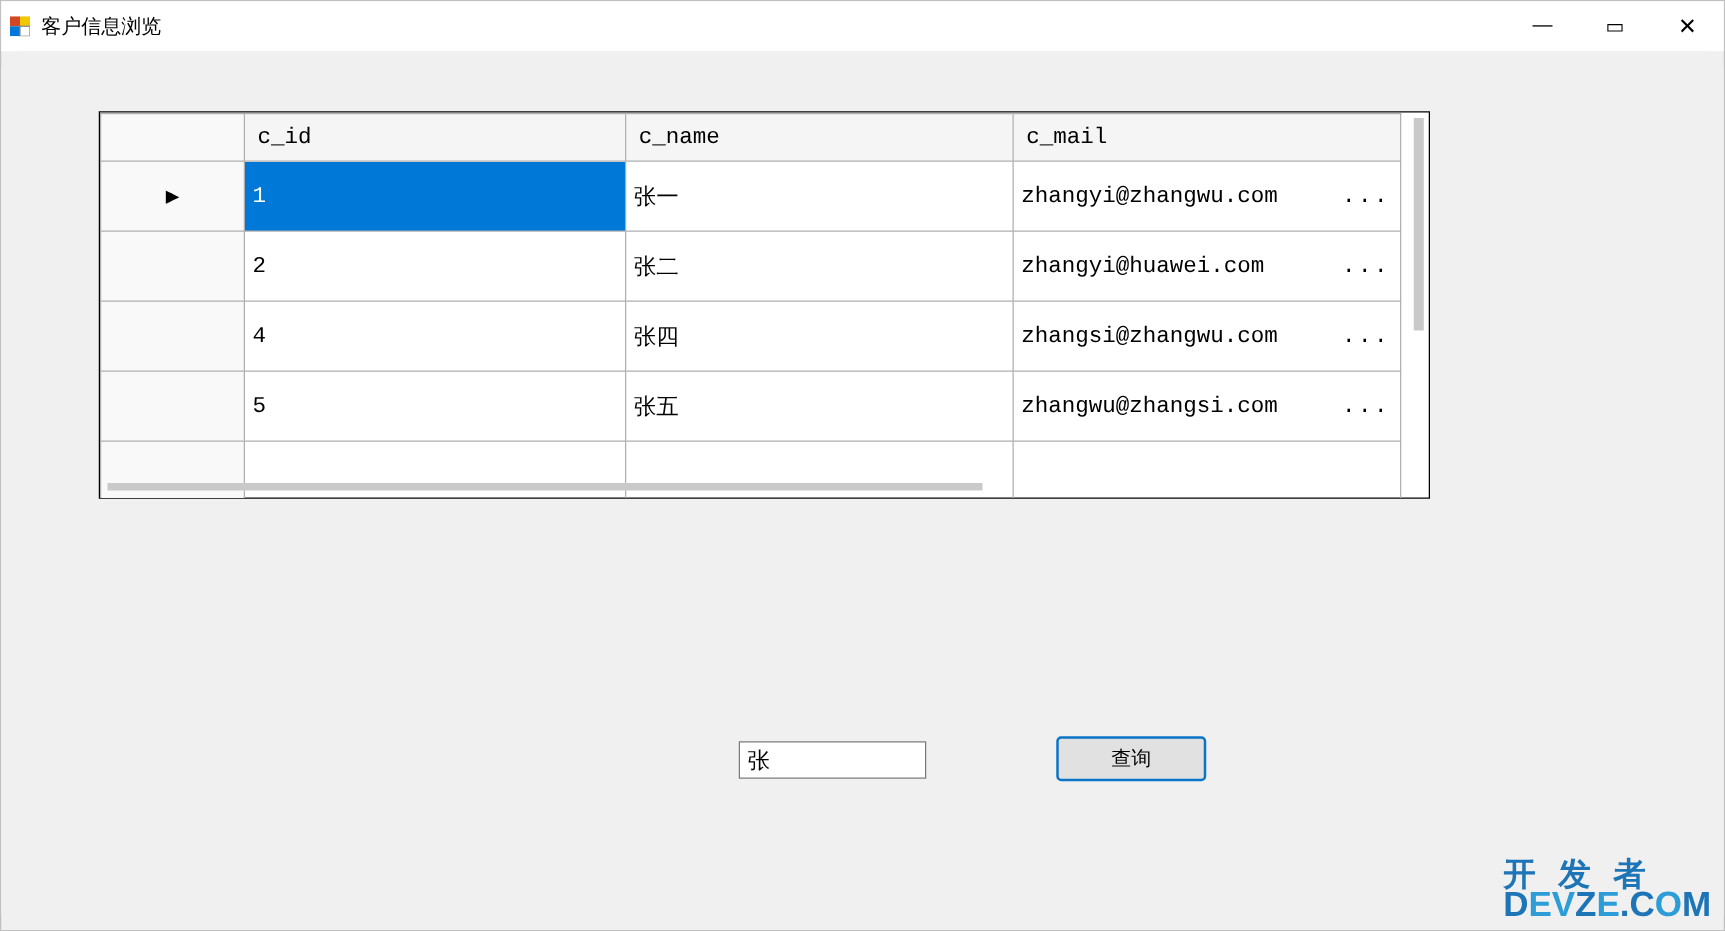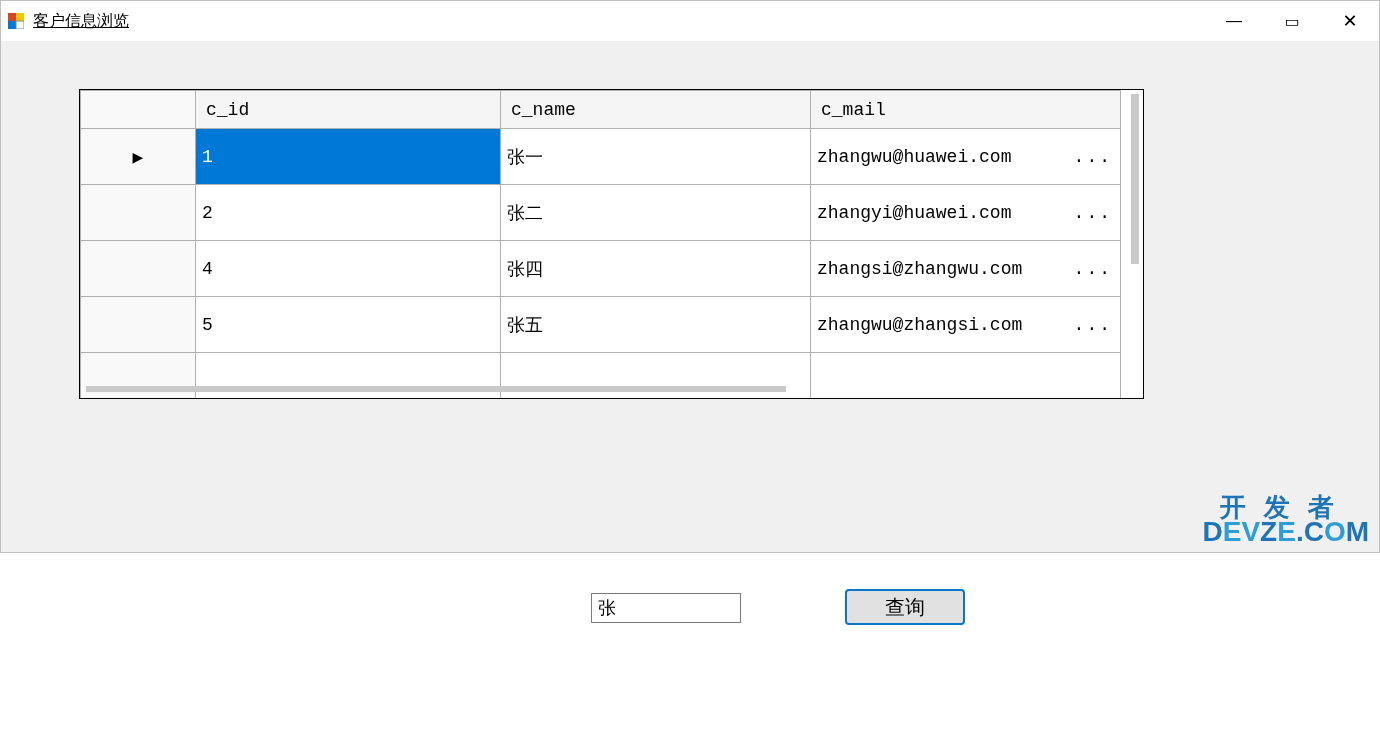--- a/index.html
+++ b/index.html
@@ -1,17 +1,17 @@
 <!DOCTYPE html>
 <html><head>
 <meta charset="utf-8">
 <style>
   * { box-sizing: border-box; }
   html, body { margin:0; padding:0; width:1380px; height:745px; font-family:"Microsoft YaHei","SimSun",sans-serif; background:#fff; overflow:hidden; }
-  .window { width:1380px; height:553px; background:#f0f0f0; display:flex; flex-direction:column; border:1px solid #c0c0c0;text-decoration:underline; }
+  .window { width:1380px; height:745px; background:#f0f0f0; display:flex; flex-direction:column; border:1px solid #c0c0c0; }
   .titlebar { height:40px; background:#ffffff; display:flex; align-items:center; padding:0 6px 0 6px; position:relative; }
   .titlebar .icon { width:18px; height:18px; margin-right:8px; display:flex; align-items:center; justify-content:center; }
   .titlebar .title { font-size:16px; color:#000; }
   .titlebar .controls { position:absolute; right:0; top:0; height:40px; display:flex; }
   .titlebar .controls .ctl { width:58px; height:40px; display:flex; align-items:center; justify-content:center; font-size:16px; font-family:"Segoe UI Symbol",Arial,sans-serif; color:#000; cursor:default; }
   .titlebar .controls .ctl.close { font-size:18px; }
   .client { flex:1; background:#f0f0f0; position:relative;border-radius:15px; }
   .gridwrap { position:absolute; left:78px; top:48px; width:1065px; height:310px; background:#ffffff; border:1px solid #000; padding:0; }
   .gridscroll { width:100%; height:100%; overflow:auto; position:relative; }
   table.grid { border-collapse:collapse; width:1040px; table-layout:fixed; }
@@ -21,22 +21,22 @@
   table.grid col.c-id { width:305px; }
   table.grid col.c-name { width:310px; }
   table.grid col.c-mail { width:310px; }
   table.grid td.selected { background:#0078d7; color:#ffffff; }
   table.grid td.ellips { position:relative; padding-right:40px; }
   table.grid td.ellips .ell { position:absolute; right:8px; top:50%; transform:translateY(-50%); font-family:"Courier New",monospace; letter-spacing:2px; color:#000; }
   .rowptr { display:inline-block; }
   .vscroll-ghost { position:absolute; right:4px; top:4px; width:8px; height:170px; background:#c9c9c9; border-radius:0; }
   .hscroll-ghost { position:absolute; left:6px; bottom:6px; width:700px; height:6px; background:#c9c9c9; }
   .searchbox { position:absolute; left:590px; top:552px; width:150px; height:30px; border:1px solid #7a7a7a; background:#ffffff; font-size:18px; padding:2px 6px; font-family:"Microsoft YaHei","SimSun",sans-serif; }
-  .querybtn { position:absolute; left:844px; top:548px; width:120px; height:36px; background:#e1e1e1; border:2px solid #0a74c7; border-radius:4px; font-size:20px; font-family:"Microsoft YaHei","SimSun",sans-serif; color:#000; display:flex; align-items:center; justify-content:center; cursor:default; }
-  .watermark { position:absolute; right:10px; bottom:6px; text-align:center; font-family:"SimHei","Microsoft YaHei",sans-serif; color:#1d74b6; line-height:1; }
+  .querybtn { position:absolute; left:844px; top:548px; width:120px; height:36px; background:#e1e1e1; border:2px solid #0a74c7; border-radius:4px; font-size:16px; font-family:"Microsoft YaHei","SimSun",sans-serif; color:#000; display:flex; align-items:center; justify-content:center; cursor:default; }
+  .watermark { position:absolute; right:10px; bottom:6px; text-align:left; font-family:"SimHei","Microsoft YaHei",sans-serif; color:#1d74b6; line-height:1; }
   .watermark .l1 { font-size:26px; letter-spacing:18px; font-weight:bold; }
   .watermark .l2 { font-size:28px; font-weight:bold; letter-spacing:0; margin-top:-2px; }
   .watermark .l2 .alt { color:#2d9dd8; }
 </style>
 </head>
 <body>
 
 <div class="window">
   <div class="titlebar">
     <span class="icon">
@@ -72,21 +72,21 @@
               <th>c_id</th>
               <th>c_name</th>
               <th>c_mail</th>
             </tr>
           </thead>
           <tbody>
             <tr>
               <td class="rowhdr"><span class="rowptr">▶</span></td>
               <td class="selected">1</td>
               <td>张一</td>
-              <td class="ellips"><span>zhangwu@huawei.com</span><span class="ell">...</span></td>
+              <td class="ellips"><span>zhangyi@zhangwu.com</span><span class="ell">...</span></td>
             </tr>
             <tr>
               <td class="rowhdr"><span class="rowptr"></span></td>
               <td>2</td>
               <td>张二</td>
               <td class="ellips"><span>zhangyi@huawei.com</span><span class="ell">...</span></td>
             </tr>
             <tr>
               <td class="rowhdr"><span class="rowptr"></span></td>
               <td>4</td>

